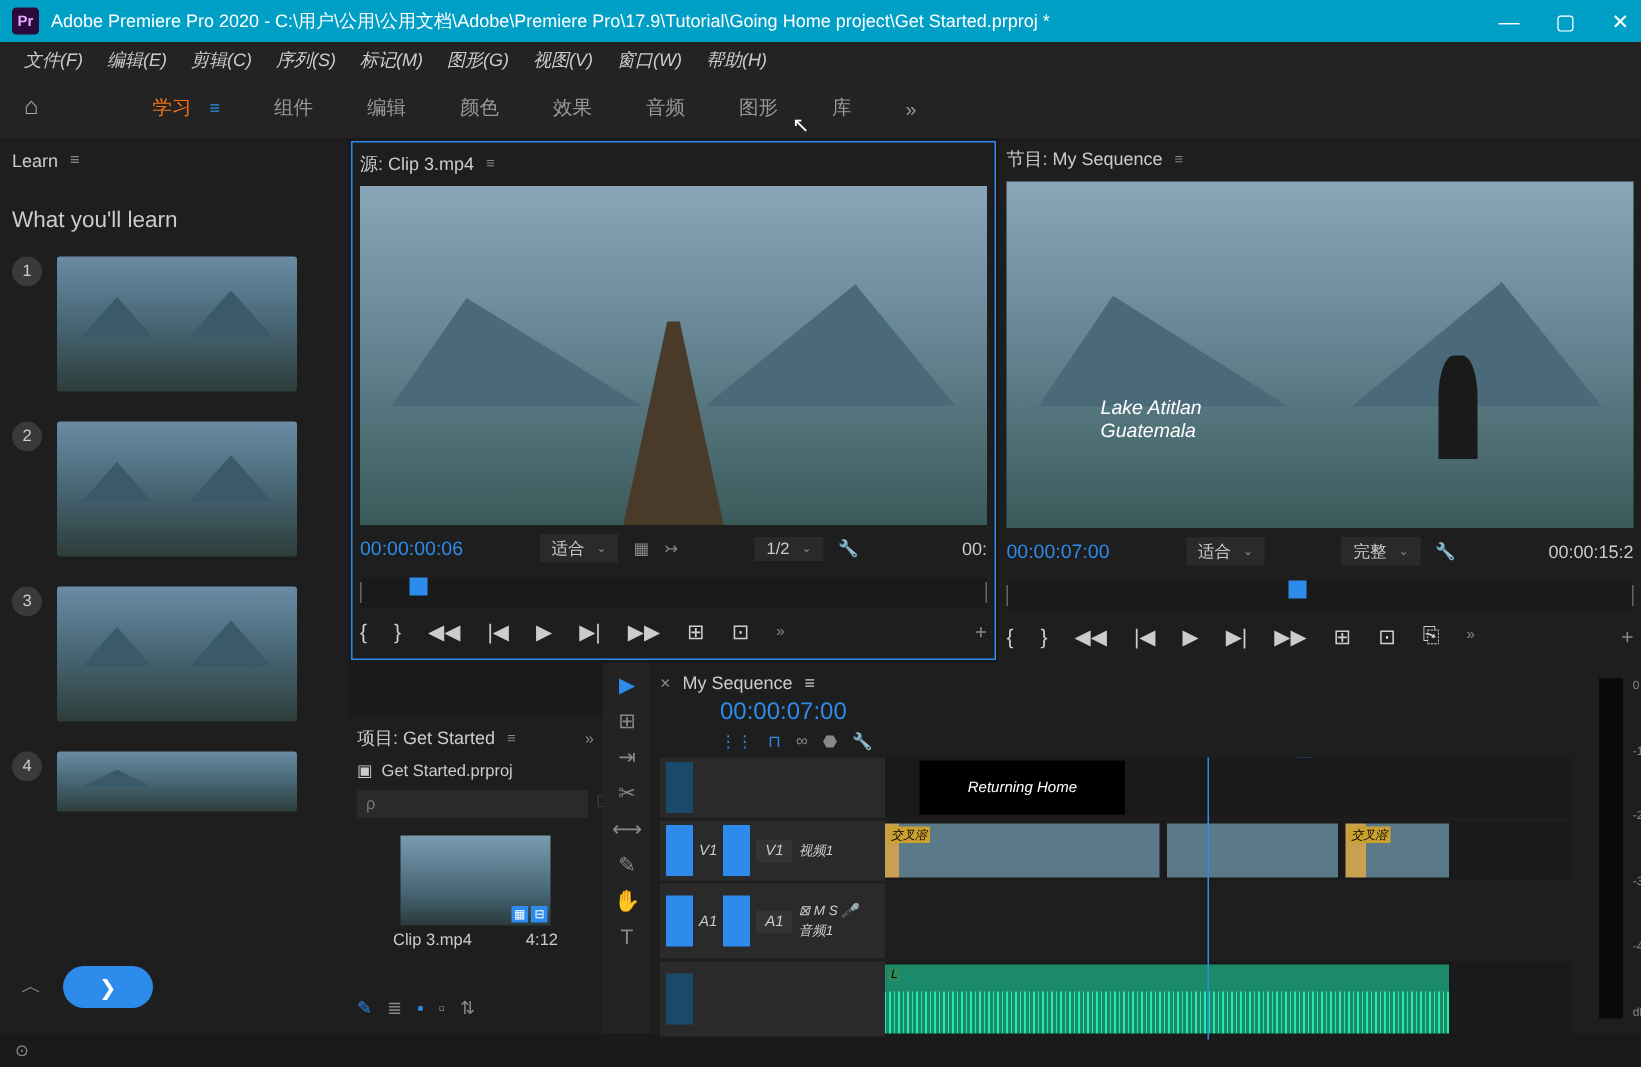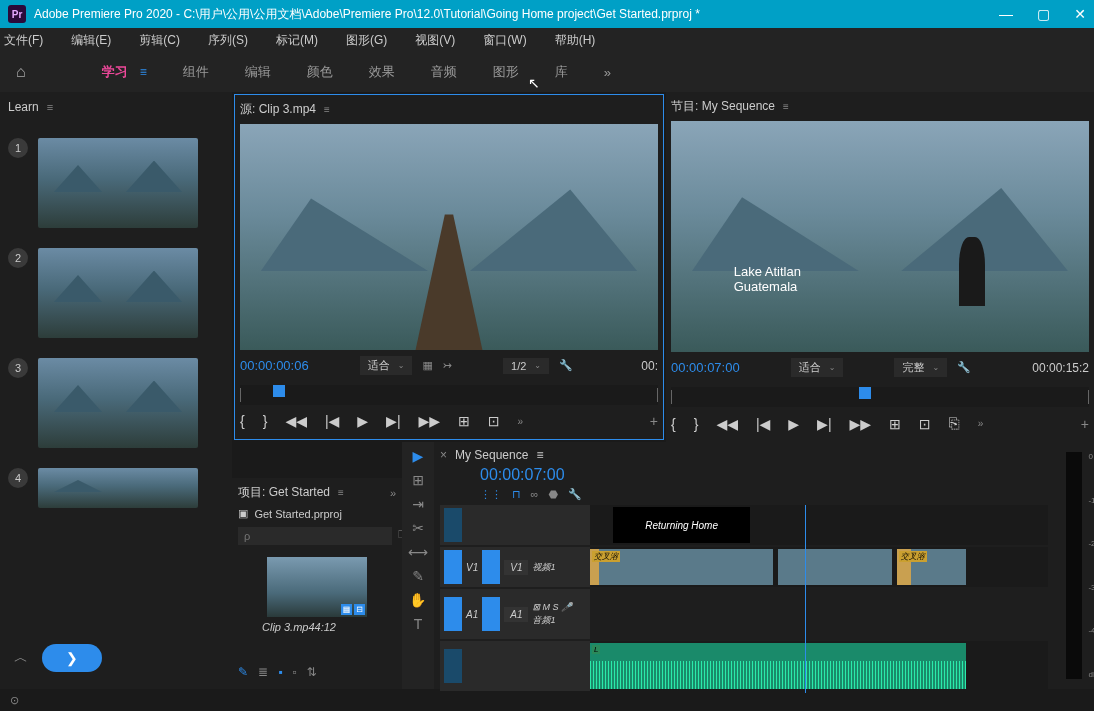--- a/index.html
+++ b/index.html
@@ -1,26 +1,26 @@
 <!DOCTYPE html>
 <html><head>
 <meta charset="utf-8">
 <style>
 * { margin: 0; padding: 0; box-sizing: border-box; font-family: "Segoe UI", sans-serif; }
 body { background: #1a1a1a; color: #ccc; font-size: 12px; width: 1094px; height: 711px; overflow: hidden; }
 .titlebar { background: #00a0c6; height: 28px; display: flex; align-items: center; padding: 0 8px; color: #fff; }
 .titlebar .logo { width: 18px; height: 18px; background: #2a0a3a; color: #e6a8ff; font-size: 10px; font-weight: bold; display: flex; align-items: center; justify-content: center; border-radius: 3px; margin-right: 8px; }
 .titlebar .title { flex: 1; font-size: 12px; }
 .titlebar .winbtns { display: flex; gap: 24px; font-size: 14px; }
-.menubar { background: #232323; height: 24px; display: flex; align-items: center; padding: 0 4px; gap: 28px; font-size: 12px; }
+.menubar { background: #232323; height: 24px; display: flex; align-items: center; padding: 0 16px; gap: 16px; font-size: 12px; font-style: italic; }
 .menubar span { cursor: pointer; }
 .workspace-bar { background: #232323; height: 40px; display: flex; align-items: center; padding: 0 16px; gap: 36px; position: relative; }
 .workspace-bar .home { color: #aaa; font-size: 16px; margin-right: 40px; }
 .workspace-bar .ws { color: #999; font-size: 13px; cursor: pointer; }
-.workspace-bar .ws.active { color: #ec4899; font-weight: bold; }
+.workspace-bar .ws.active { color: #f97316; }
 .workspace-bar .bar-icon { color: #2d8ceb; font-size: 12px; margin-left: -24px; }
 .cursor { position: absolute; left: 528px; top: 75px; font-size: 14px; color: #fff; pointer-events: none; z-index: 100; }
 .main { display: flex; height: calc(100% - 28px - 24px - 40px - 22px); }
 .learn-panel { width: 232px; background: #1e1e1e; display: flex; flex-direction: column; padding: 8px; }
 .learn-panel .hdr { display: flex; align-items: center; gap: 8px; margin-bottom: 24px; }
 .learn-title { color: #ccc; margin-bottom: 16px; font-size: 15px; }
 .tutorial-row { display: flex; align-items: flex-start; gap: 10px; margin-bottom: 20px; }
 .tutorial-row .num { width: 20px; height: 20px; border-radius: 50%; background: #3a3a3a; display: flex; align-items: center; justify-content: center; font-size: 11px; color: #ccc; }
 .thumb { width: 160px; height: 90px; background: linear-gradient(180deg,#6b8ba4 0%,#4a6a7a 45%,#2d3d3a 100%); border-radius: 2px; position: relative; overflow:hidden;}
 .thumb .mtn { position:absolute; bottom:40%; left:10%; width:30%; height:30%; background:#3a5a6a; clip-path:polygon(50% 0,0 100%,100% 100%);}
@@ -28,21 +28,21 @@
 .tooltip-badge { position: absolute; right: 4px; top: 160px; background: #2d8ceb; color:#fff; padding: 4px 6px; font-size: 11px; border-radius: 3px 0 0 3px; }
 .learn-nav { margin-top: auto; display:flex; gap:8px; align-items:center; padding: 8px 0;}
 .learn-nav .next { background:#2d8ceb; color:#fff; padding:6px 24px; border-radius:16px; font-size:14px;}
 .learn-nav .up { color:#888; font-size:14px; padding: 6px;}
 .panels { flex:1; display:flex; flex-direction:column; }
 .monitors { display:flex; height: 350px; }
 .monitor { flex:1; background:#1e1e1e; display:flex; flex-direction:column; padding: 6px 5px; position:relative;}
 .monitor.source { border: 1px solid #2d8ceb; margin: 2px;}
 .panel-hdr { display:flex; align-items:center; gap:8px; color:#ccc; font-size:12px; margin-bottom:6px;}
 .panel-hdr .menu-icon { color:#888; font-size:10px;}
-.video { flex:1; background:linear-gradient(180deg,#8aa5b8 0%,#6a8a9a 40%,#3a5a5a 100%); position:relative; overflow:hidden;}
+.video { flex:1; background:linear-gradient(180deg,#8aa5b8 0%,#6a8a9a 40%,#3a5a5a 100%); position:relative; overflow:hidden;font-style:italic;}
 .video .mountain { position:absolute; bottom:35%; width:40%; height:40%; background:#4a6a7a; }
 .video .mountain.l { left:5%; clip-path:polygon(30% 20%,0 100%,100% 100%);}
 .video .mountain.r { right:5%; clip-path:polygon(60% 10%,0 100%,100% 100%);}
 .video .dock { position:absolute; bottom:0; left:40%; width:20%; height:60%; background:#4a3a2a; clip-path:polygon(45% 0,55% 0,90% 100%,10% 100%);}
 .video .person { position:absolute; bottom:20%; right:25%; width:6%; height:30%; background:#1a1a1a; border-radius:40% 40% 0 0;}
 .video .caption { position:absolute; bottom:25%; left:15%; color:#fff; font-size:13px;}
 .monitor-ctrl { display:flex; align-items:center; gap:10px; padding: 6px 0; }
 .timecode { color:#2d8ceb; font-size:13px; }
 .dropdown { background:#2a2a2a; padding:2px 8px; font-size:11px; display:flex; align-items:center; gap:8px;margin-left:41px;}
 .dropdown .chev { font-size:8px; color:#888;}
@@ -55,21 +55,21 @@
 .transport .plus { margin-left:auto; color:#888;}
 .transport .more { color:#888; font-size:10px;}
 .lower { display:flex; flex:1; min-height:0;}
 .project { width:170px; background:#1e1e1e; padding:6px; display:flex; flex-direction:column;margin-top:36px;}
 .proj-name { display:flex; align-items:center; gap:6px; font-size:11px; color:#ccc; margin-bottom:6px;}
 .proj-search { display:flex; align-items:center; gap:6px; margin-bottom:8px;}
 .proj-search input { flex:1; background:#2a2a2a; border:none; padding:3px 6px; color:#ccc; font-size:11px;}
 .clip-thumb { width:100px; height:60px; background:linear-gradient(180deg,#7a9ab0 0%,#4a6a7a 60%,#2a3a3a 100%); margin:4px auto; position:relative;}
 .clip-badges { position:absolute; bottom:2px; right:2px; display:flex; gap:2px;}
 .clip-badges span { background:#2d8ceb; color:#fff; font-size:8px; padding:1px 2px;}
-.clip-info { display:flex; justify-content:flex-start; font-size:11px; color:#ccc; padding:0 24px;font-style:italic;}
+.clip-info { display:flex; justify-content:space-between; font-size:11px; color:#ccc; padding:0 24px;}
 .proj-footer { margin-top:auto; display:flex; gap:10px; padding:4px 0; align-items:center;}
 .proj-footer span { color:#888; font-size:12px;}
 .proj-footer .active { color:#2d8ceb;}
 .tools { width:32px; background:#232323; display:flex; flex-direction:column; align-items:center; gap:8px; padding:6px 0;}
 .tools span { color:#888; font-size:14px; cursor:pointer;}
 .tools .sel { color:#2d8ceb;}
 .timeline { flex:1; background:#1e1e1e; display:flex; flex-direction:column; padding:6px; min-width:0;}
 .tl-hdr { display:flex; align-items:center; gap:8px; margin-bottom:4px;}
 .tl-time { color:#2d8ceb; font-size:16px; margin-bottom:4px; padding-left:40px;}
 .tl-icons { display:flex; gap:10px; padding-left:40px; margin-bottom:4px;}
@@ -102,21 +102,21 @@
 .meter-bar { flex:1; width:16px; background:#0a0a0a; position:relative; margin:4px 0;}
 .meter-scale { position:absolute; right:-18px; top:0; bottom:0; display:flex; flex-direction:column; justify-content:space-between;}
 .statusbar { height:22px; background:#1a1a1a; color:#888; font-size:11px; display:flex; align-items:center; padding:0 10px; gap:20px;}
 .icon-sm { font-size:11px; color:#888;}
 </style>
 </head>
 <body>
 
 <div class="titlebar">
   <div class="logo">Pr</div>
-  <div class="title">Adobe Premiere Pro 2020 - C:\用户\公用\公用文档\Adobe\Premiere Pro\12.0\Tutorial\Going Home project\Get Started.prproj *</div>
+  <div class="title">Adobe Premiere Pro 2020 - C:\用户\公用\公用文档\Adobe\Premiere Pro\17.9\Tutorial\Going Home project\Get Started.prproj *</div>
   <div class="winbtns">
     <span>—</span>
     <span>▢</span>
     <span>✕</span>
   </div>
 </div>
 
 <div class="menubar">
   <span>文件(F)</span>
   <span>编辑(E)</span>
@@ -144,20 +144,21 @@
 </div>
 <span class="cursor">↖</span>
 
 <div class="main">
 
   <div class="learn-panel">
     <div class="hdr">
       <span>Learn</span>
       <span class="icon-sm">≡</span>
     </div>
+    <div class="learn-title">What you'll learn</div>
     <div class="tooltip-badge">St
 hi</div>
     <div class="tutorial-row">
         <div class="num">1</div>
         <div class="thumb">
           <div class="mtn"></div>
           <div class="mtn2"></div>
         </div>
       </div>
     <div class="tutorial-row">

